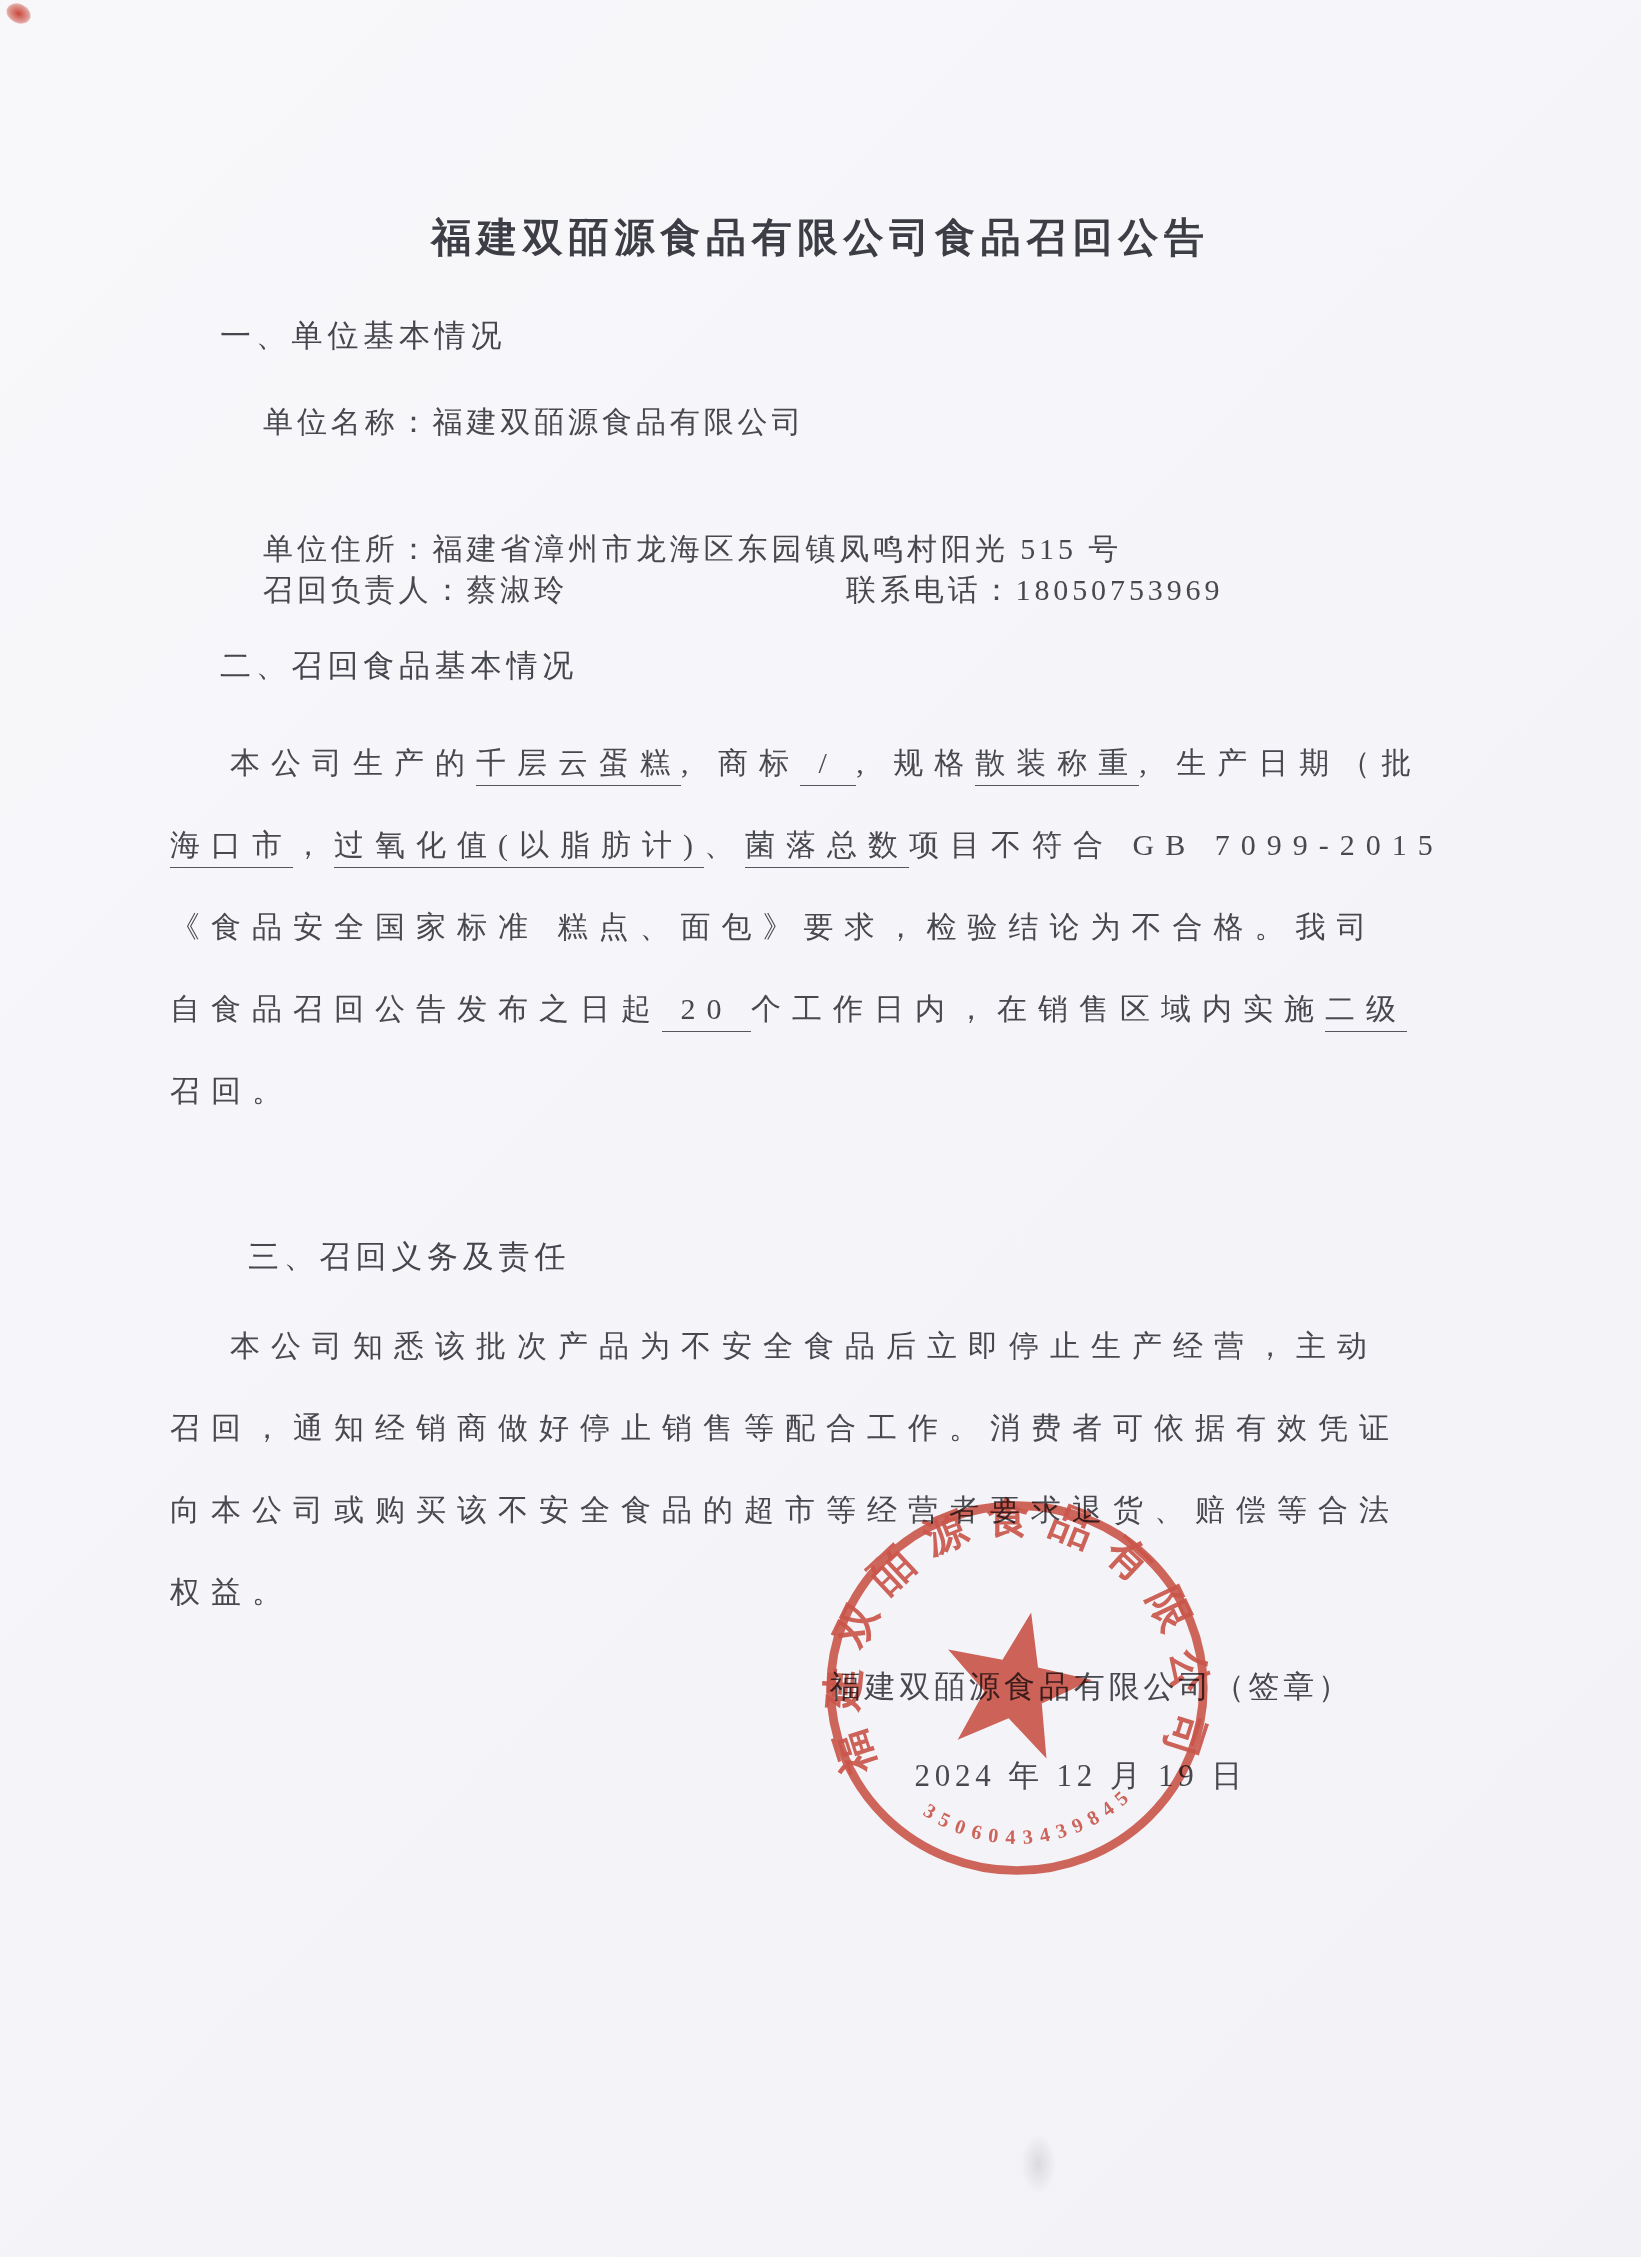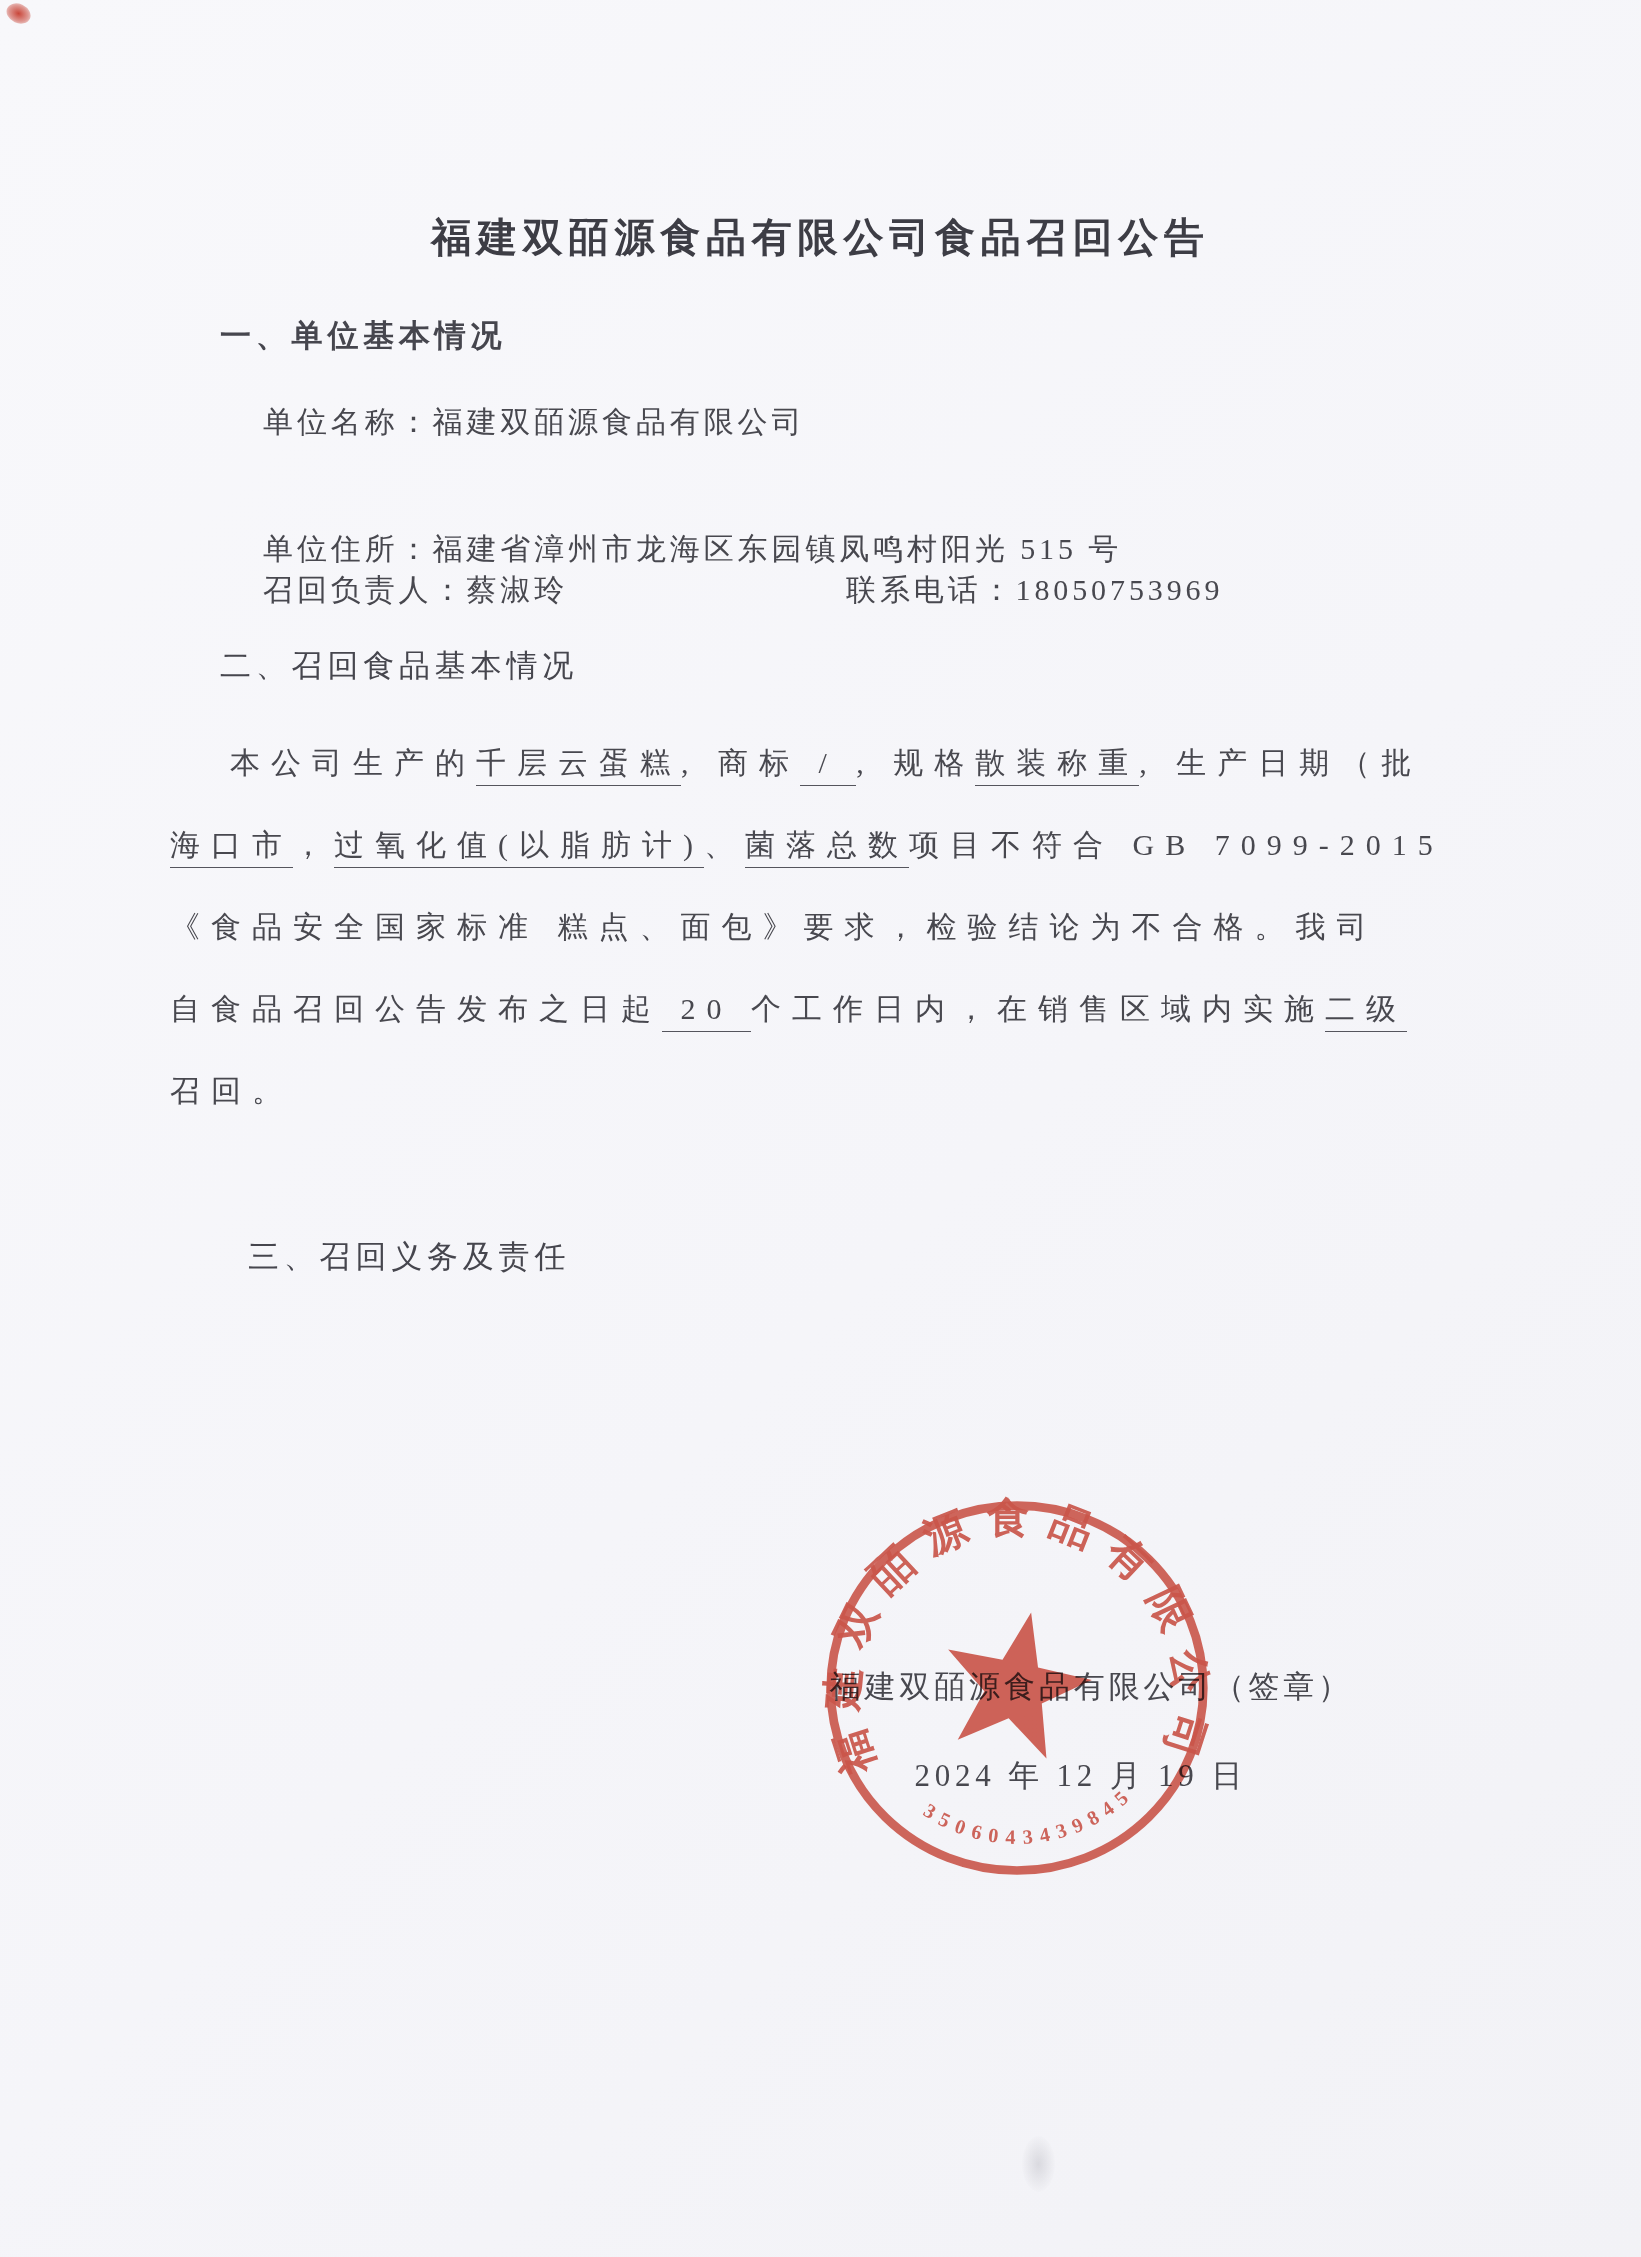--- a/index.html
+++ b/index.html
@@ -74,41 +74,47 @@
 </style>
 </head>
 <body>
 
 <div class="page">
 
   <div class="artifact-red"></div>
 
   <h1 class="doc-title">福建双皕源食品有限公司食品召回公告</h1>
 
-  <div class="sec-heading" style="top:315px;font-weight:bold;">一、单位基本情况</div>
+  <div class="sec-heading" style="top:315px;">一、单位基本情况</div>
 
   <div class="item-line" style="top:402px;">单位名称：福建双皕源食品有限公司</div>
   <div class="item-line" style="top:485px;margin-top:44px;">单位住所：福建省漳州市龙海区东园镇凤鸣村阳光 515 号</div>
   <div class="item-line" style="top:570px;">
     <span>召回负责人：蔡淑玲</span>
     <span class="phone">联系电话：18050753969</span>
   </div>
 
   <div class="sec-heading" style="top:645px;">二、召回食品基本情况</div>
 
   <div class="para" style="top:722px;" id="para2">
       <div class="pline indent"><span>本公司生产的</span><span class="u">千层云蛋糕</span><span>, 商标</span><span class="u"> / </span><span>, 规格</span><span class="u">散装称重</span><span>, 生产日期（批</span></div>
       <div class="pline"><span class="u">海口市</span><span>，</span><span class="u">过氧化值(以脂肪计)</span><span>、</span><span class="u">菌落总数</span><span>项目不符合 GB 7099-2015</span></div>
       <div class="pline"><span>《食品安全国家标准 糕点、面包》要求，检验结论为不合格。我司</span></div>
       <div class="pline"><span>自食品召回公告发布之日起</span><span class="u"> 20 </span><span>个工作日内，在销售区域内实施</span><span class="u">二级</span></div>
       <div class="pline"><span>召回。</span></div>
     </div>
 
   <div class="sec-heading" style="top:1236px;margin-left:28px;">三、召回义务及责任</div>
 
+  <div class="para" style="top:1305px;" id="para3">
+      <div class="pline indent"><span>本公司知悉该批次产品为不安全食品后立即停止生产经营，主动</span></div>
+      <div class="pline"><span>召回，通知经销商做好停止销售等配合工作。消费者可依据有效凭证</span></div>
+      <div class="pline"><span>向本公司或购买该不安全食品的超市等经营者要求退货、赔偿等合法</span></div>
+      <div class="pline"><span>权益。</span></div>
+    </div>
 
   <div class="sig-line">福建双皕源食品有限公司（签章）</div>
   <div class="date-line">2024 年 12 月 19 日</div>
 
   <svg class="seal" viewBox="0 0 414 404" aria-hidden="true">
     <defs>
       <path id="sealArcTop" d="M 57,272 A 165,165 0 1 1 357,272" fill="none"></path>
       <path id="sealArcBottom" d="M 52,262 A 172,172 0 0 0 362,266" fill="none"></path>
     </defs>
     <ellipse cx="207" cy="200" rx="193" ry="189" fill="none" stroke="#cf4a3c" stroke-width="9" opacity="0.9"></ellipse>

